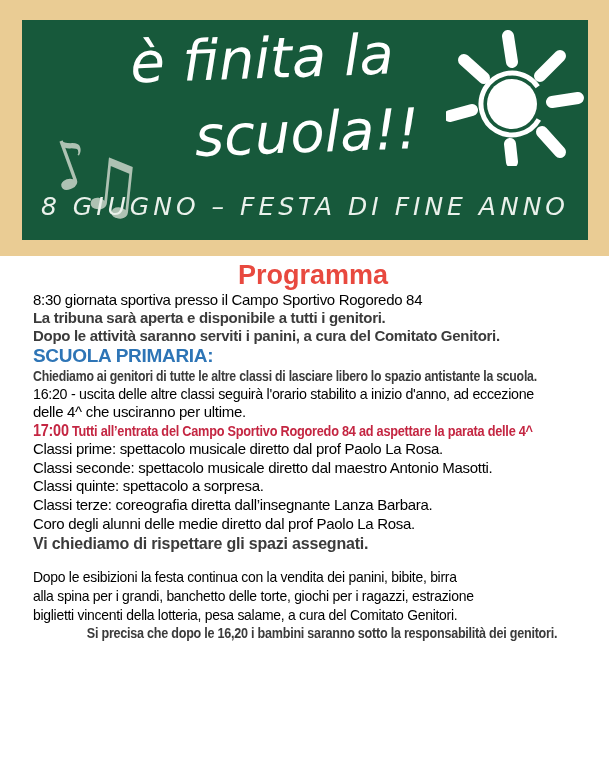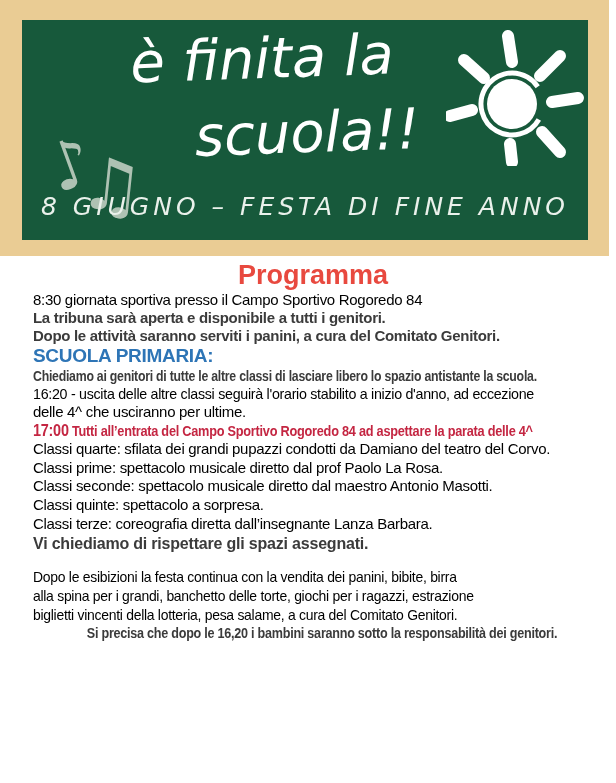--- a/index.html
+++ b/index.html
@@ -92,25 +92,25 @@
     <p class="gray p1620">
       <span class="block sq95">16:20 - uscita delle altre classi seguirà l'orario stabilito a inizio d'anno, ad eccezione</span>
       <span class="block">delle 4^ che usciranno per ultime.</span>
     </p>
 
     <p class="redline">
       <span class="time">17:00</span>
       <span>Tutti all’entrata del Campo Sportivo Rogoredo 84 ad aspettare la parata delle 4^</span>
     </p>
 
-    <p class="gray ev">Classi quarte: sfilata dei grandi pupazzi condotti da Damiano del teatro del Corvo.</p>
     <p class="gray ev">Classi prime: spettacolo musicale diretto dal prof Paolo La Rosa.</p>
     <p class="gray ev">Classi seconde: spettacolo musicale diretto dal maestro Antonio Masotti.</p>
     <p class="gray ev">Classi quinte: spettacolo a sorpresa.</p>
     <p class="gray ev">Classi terze: coreografia diretta dall’insegnante Lanza Barbara.</p>
+    <p class="gray ev">Coro degli alunni delle medie diretto dal prof Paolo La Rosa.</p>
 
     <p class="spazi">Vi chiediamo di rispettare gli spazi assegnati.</p>
 
     <div class="party">
       <span class="block">Dopo le esibizioni la festa continua con la vendita dei panini, bibite, birra</span>
       <span class="block">alla spina per i grandi, banchetto delle torte, giochi per i ragazzi, estrazione</span>
       <span class="block">biglietti vincenti della lotteria, pesa salame, a cura del Comitato Genitori.</span>
     </div>
 
     <p class="footer">Si precisa che dopo le 16,20 i bambini saranno sotto la responsabilità dei genitori.</p>

